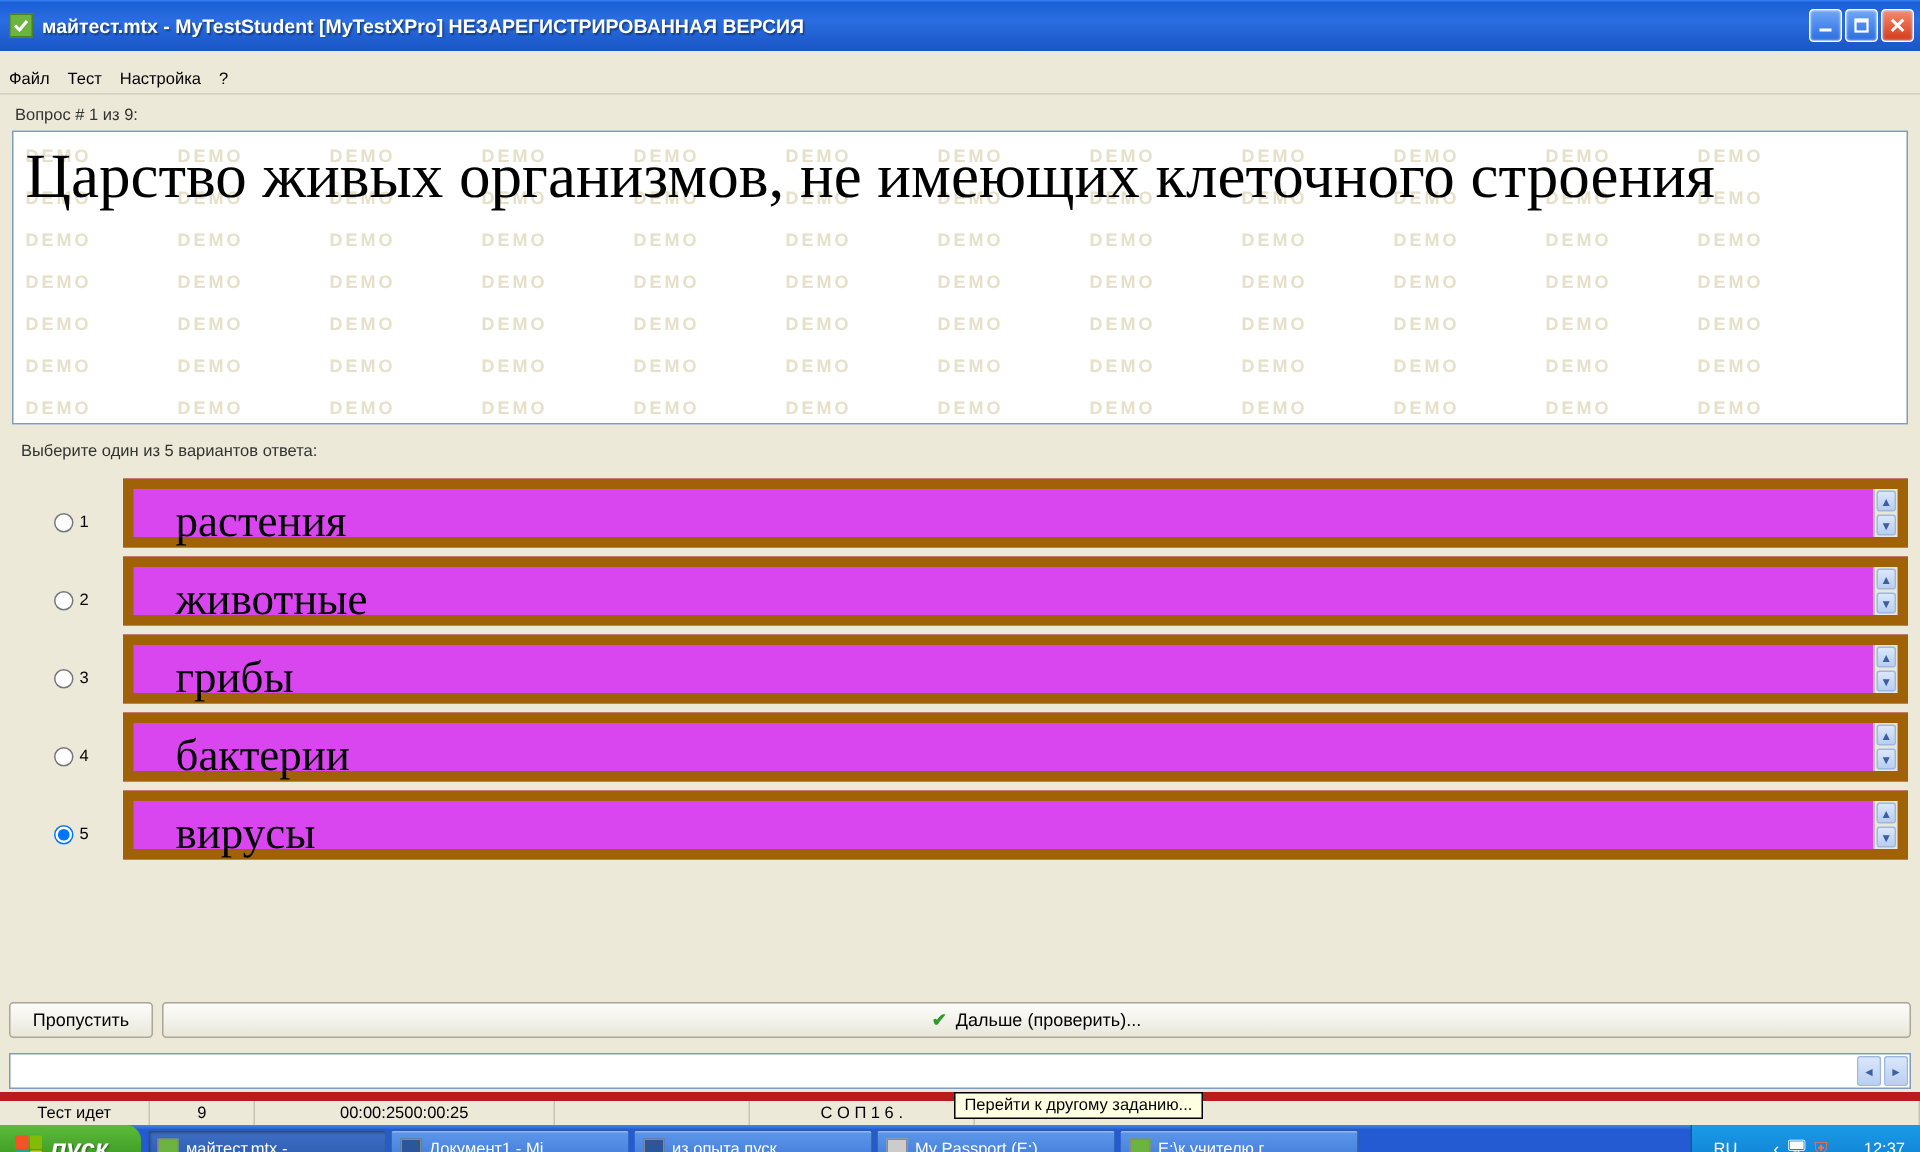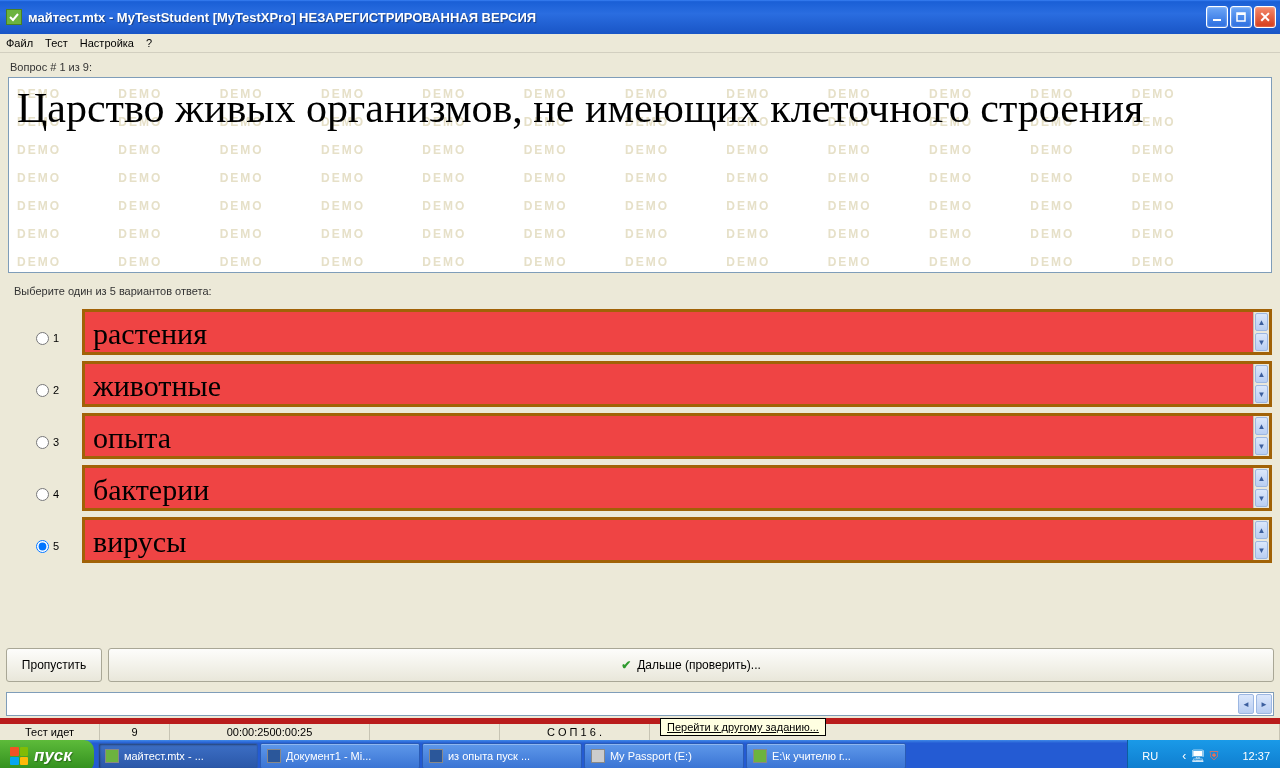--- a/index.html
+++ b/index.html
@@ -86,25 +86,26 @@
     color: #000;
   }
   .instr { padding: 6px 8px 10px 14px; color:#333; }
   .answers { padding: 2px 8px 8px 36px; display:flex; flex-direction:column; gap:6px; }
   .answer-row { display:flex; align-items:stretch; }
   .radio-cell { width: 46px; display:flex; align-items:center; gap:4px; padding-top:12px; }
   .radio-cell input { margin:0; }
   .radio-cell .num { font-size:11px; }
   .answer-field {
     flex: 1;
-    background: #ef4444;
-    border: 3px solid #a16207;
+    background: #d946ef;
+    border: 7px solid #a16207;
     display:flex;
     position: relative;
     height: 46px;
+    padding-left: 20px;
   }
   .answer-text {
     flex:1;
     font-family: "Times New Roman", serif;
     font-size: 30px;
     padding: 2px 8px;
     line-height: 40px;
   }
   .minisb {
     width: 16px;
@@ -121,21 +122,21 @@
     display:flex; align-items:center; justify-content:center;
     font-size:8px; color:#3c5f9e;
   }
   .nav-row {
     display:flex; gap:6px; padding: 4px 6px;
   }
   .btn {
     background: linear-gradient(#fdfdfb,#e9e7da);
     border:1px solid #a9a796;
     border-radius:3px;
-    height: 34px;
+    height: 24px;
     display:flex; align-items:center; justify-content:center;
     font-size:12px;
     cursor:default;
   }
   .btn.skip { width: 96px; }
   .btn.next { flex:1; }
   .checkmark { color:#2e9a2e; font-weight:bold; margin-right:6px; }
   .dropzone {
     margin: 6px 6px 2px 6px;
     height: 24px;
@@ -167,23 +168,22 @@
     height:100%;
     display:flex; align-items:center; justify-content:center;
     padding: 0 10px;
   }
   .tooltip {
     position:absolute;
     background:#ffffe1;
     border:1px solid #000;
     padding:2px 6px;
     font-size:11px;
-    left:660px;
+    left:636px;
     top:-6px;
-    text-decoration:underline;
   }
   .taskbar {
     height:32px;
     background: linear-gradient(to bottom, #3f89e8 0%, #245bd3 10%, #245bd3 90%, #153f9c 100%);
     display:flex; align-items:stretch; color:white;
   }
   .start {
     background: linear-gradient(to bottom,#5dbb3a,#2f8b1c);
     border-radius: 0 10px 10px 0;
     display:flex; align-items:center; gap:6px;
@@ -214,21 +214,21 @@
     background: linear-gradient(to bottom,#1a9ae8,#0e7acc);
     display:flex; align-items:center; gap:24px;
     padding:0 10px 0 14px;
     border-left:1px solid #0d5e9e;
     font-size:11px;
   }
   .tray-icons{display:flex;gap:4px;align-items:center;}
   .tray-icons span{font-size:12px;}
   .app-area {
     height: calc(768px - 30px - 32px);
-    display:flex; flex-direction:column;
+    display:flex; flex-direction:column;margin-top:10px;
   }
   .fill-flex{flex:1;}
 </style>
 </head>
 <body>
 
 <div class="titlebar">
   <span class="app-icon">
     <svg width="10" height="10">
         <path d="M1 5 L4 8 L9 2" stroke="white" stroke-width="2" fill="none"></path>
@@ -294,21 +294,21 @@
         <div class="sbtn">▼</div>
       </div>
     </div>
       </div>
       <div class="answer-row">
     <div class="radio-cell">
       <input type="radio" name="ans" style="">
       <span class="num">3</span>
     </div>
     <div class="answer-field">
-      <div class="answer-text">опыта</div>
+      <div class="answer-text">грибы</div>
       <div class="minisb">
         <div class="sbtn">▲</div>
         <div class="sbtn">▼</div>
       </div>
     </div>
       </div>
       <div class="answer-row">
     <div class="radio-cell">
       <input type="radio" name="ans" style="">
       <span class="num">4</span>

